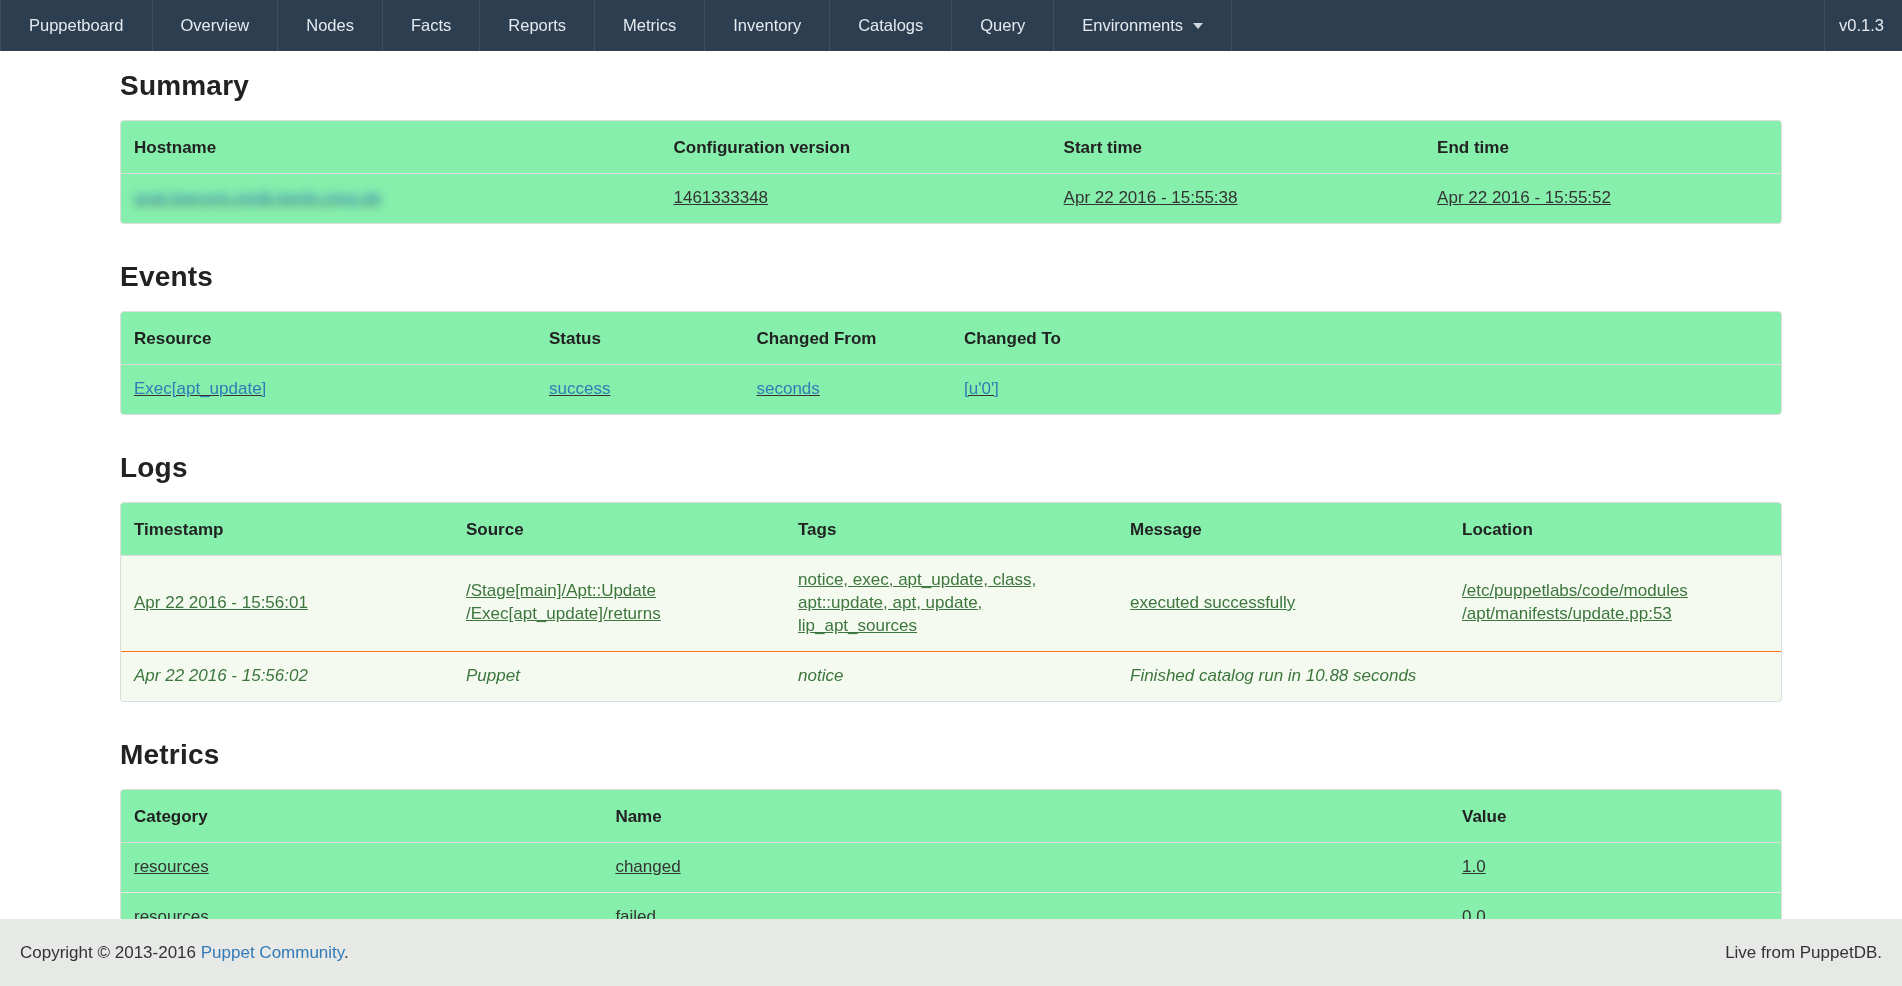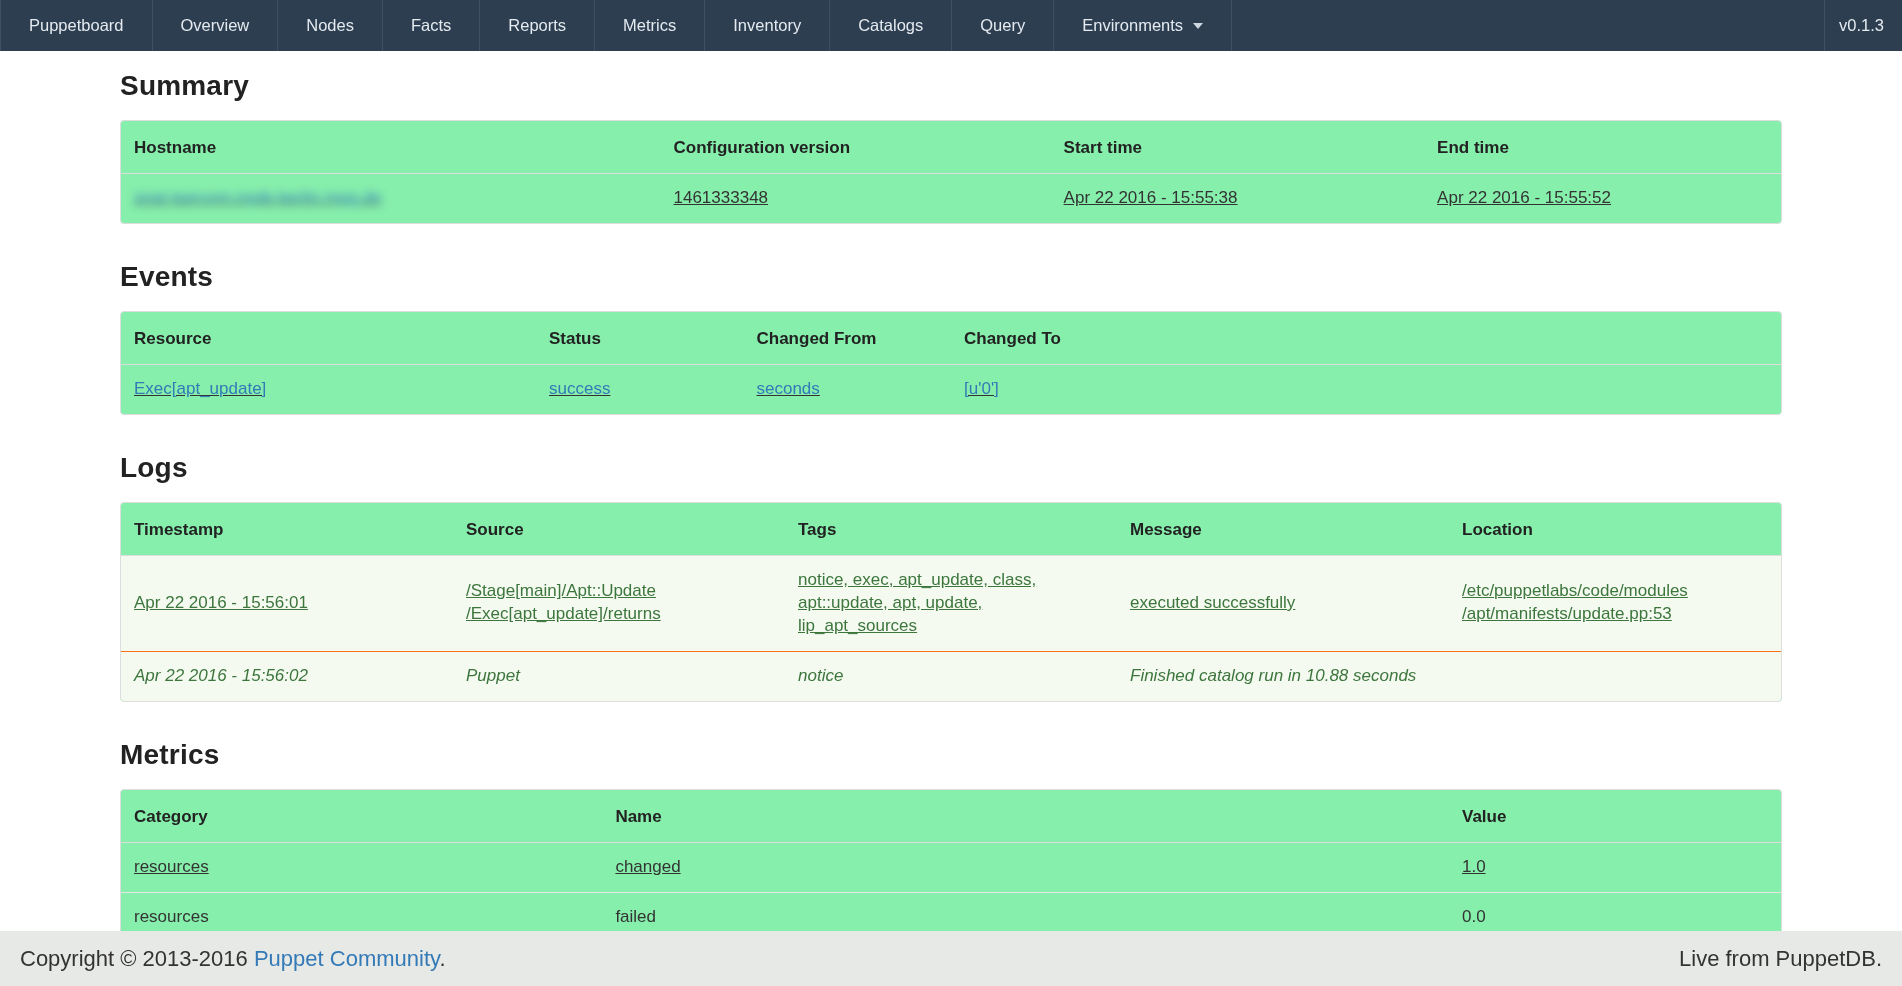--- a/index.html
+++ b/index.html
@@ -106,27 +106,27 @@
   tr.log-success + tr.log-success td { border-top: 1px solid #f97316; font-style: italic; }
 
   
   .stub-row td { height: 42px; border-top: 1px solid #e7e7e7; }
 
   
   .footer {
     position: fixed;
     left: 0; bottom: 0;
     width: 1902px;
-    height: 55px;
+    height: 67px;
     background: #e7e9e6;
     display: flex;
     align-items: center;
     justify-content: space-between;
     padding: 0 20px;
-    font-size: 22px;
+    font-size: 17px;
     color: #333;
     z-index: 10;
   }
   .footer a { color: #337ab7; text-decoration: none; cursor: pointer; }
 </style>
 </head>
 <body>
 
 <nav class="navbar">
   <div class="nav-left">

